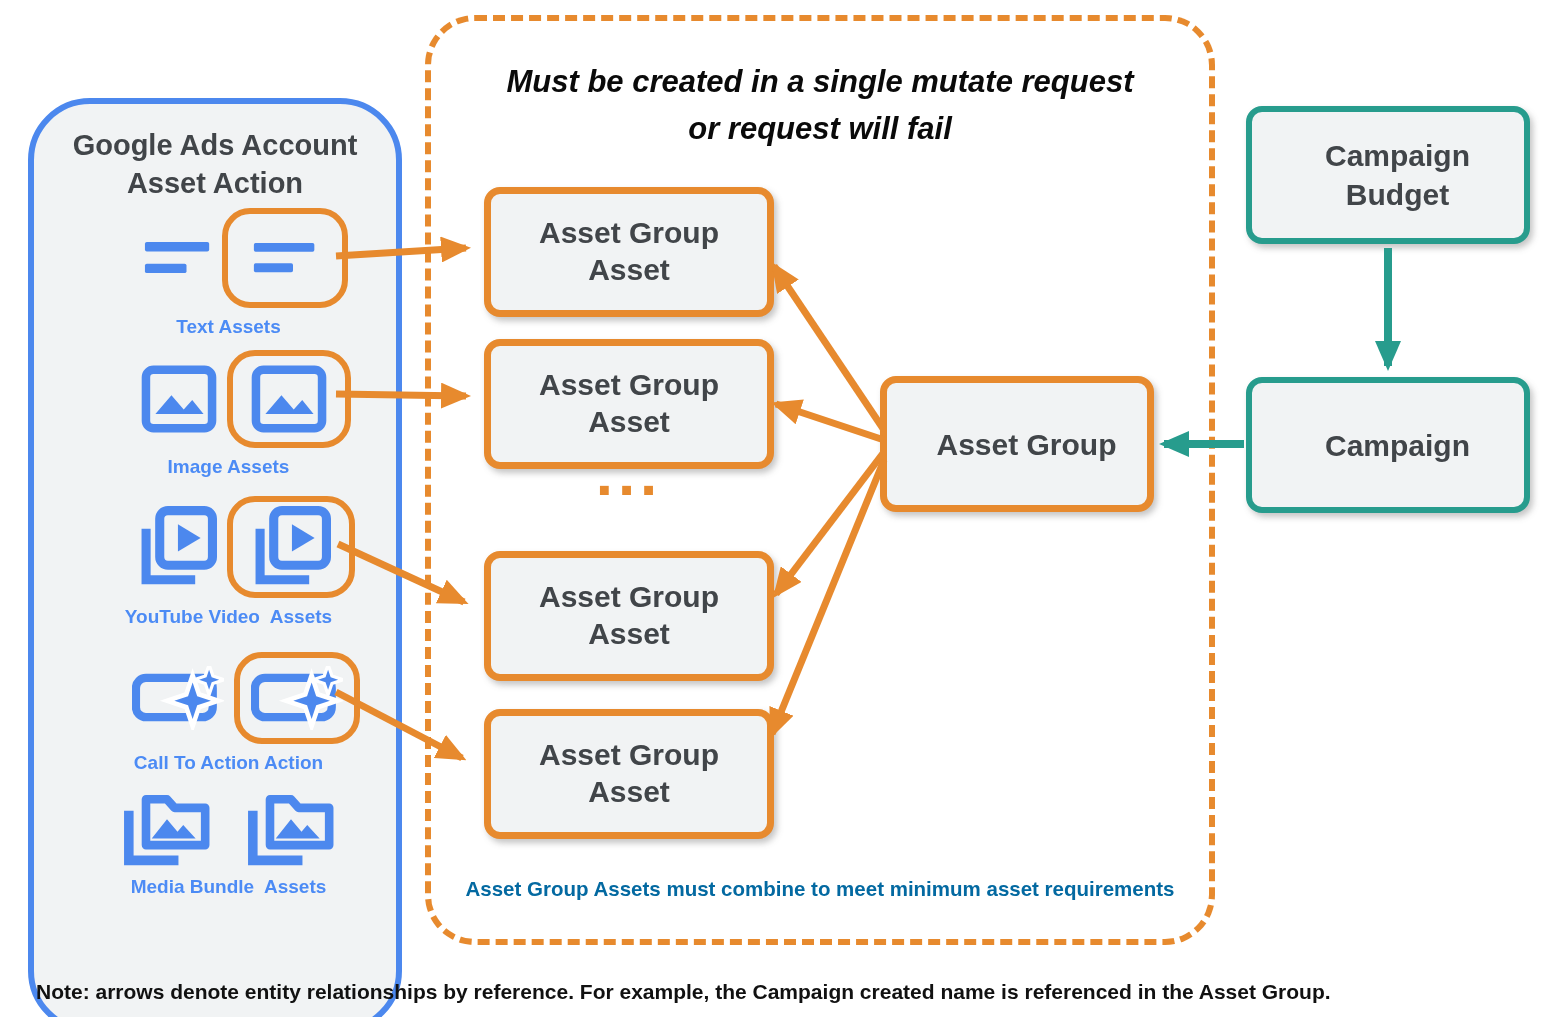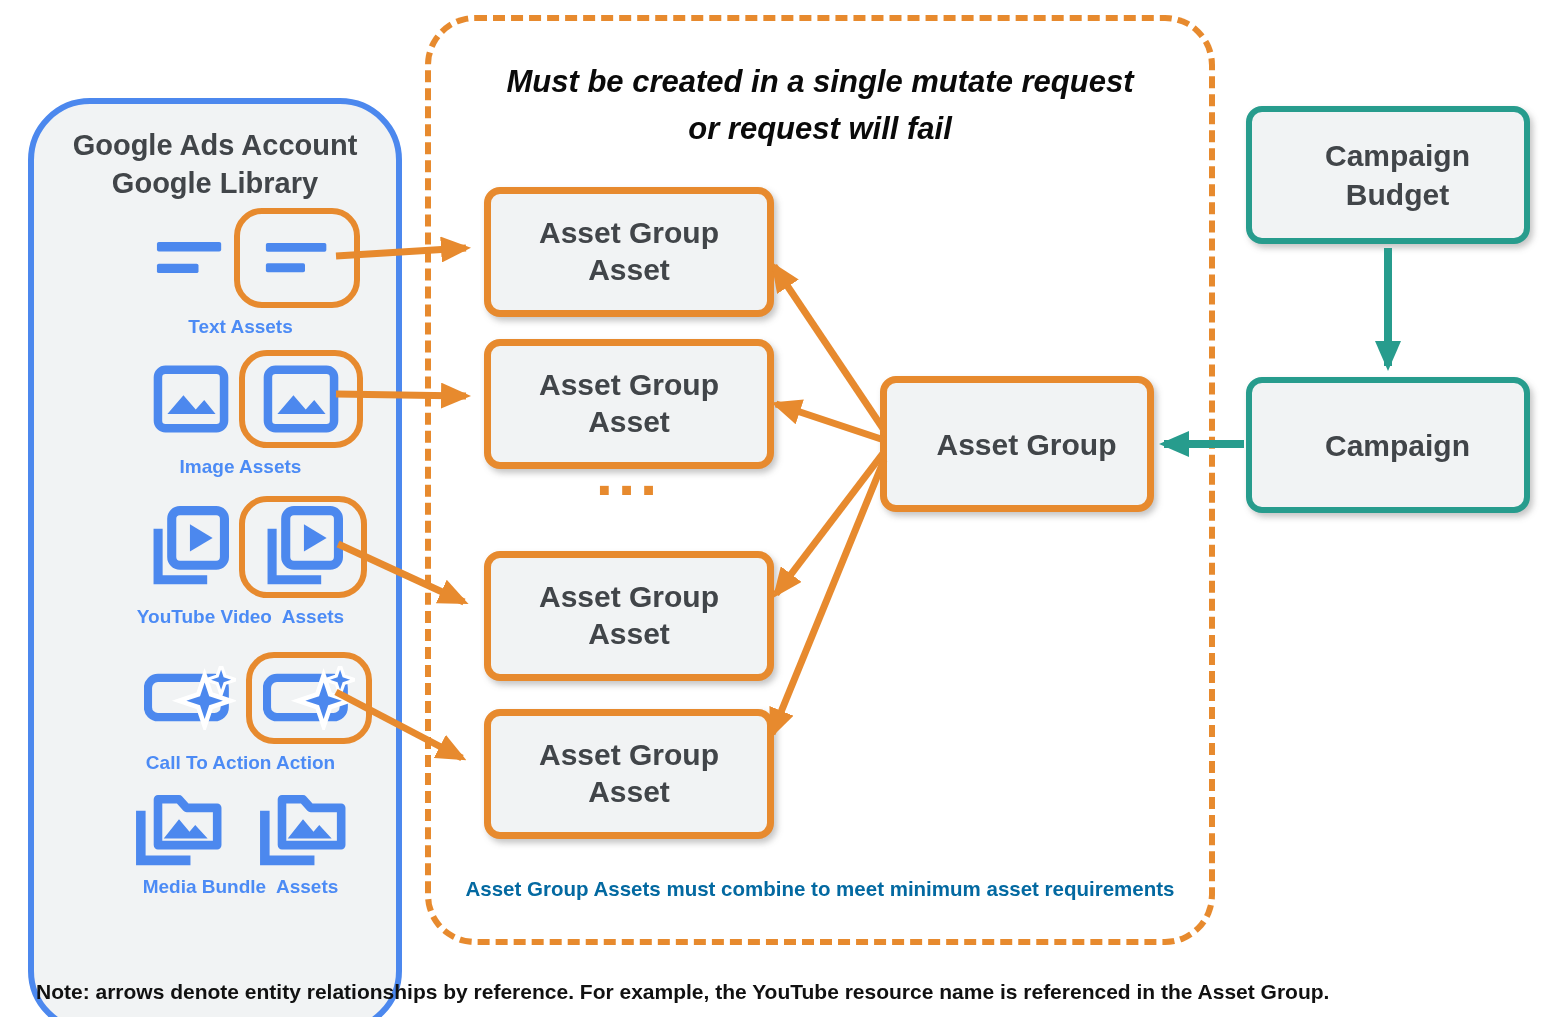--- a/index.html
+++ b/index.html
@@ -9,21 +9,21 @@
   *{margin:0;padding:0;box-sizing:border-box;}
   html,body{background:#ffffff;}
   body{font-family:"Liberation Sans","DejaVu Sans",sans-serif;}
   .canvas{position:relative;width:1552px;height:1017px;background:#fff;overflow:hidden;}
 
   
   .library{position:absolute;left:28px;top:98px;width:374px;height:935px;
     background:var(--box_fill);border:6px solid var(--blue);border-radius:62px;}
   .lib-title{margin-top:22px;text-align:center;font-size:29px;font-weight:700;
     color:var(--text_dark);line-height:1.32;}
-  .asset-row{position:absolute;left:12px;width:100%;display:flex;flex-direction:column;align-items:center;padding-left:27px;}
+  .asset-row{position:absolute;left:0;width:100%;display:flex;flex-direction:column;align-items:center;padding-left:27px;}
   .icon-pair{display:flex;align-items:center;gap:10px;margin-left:34px;}
   .icon-pair.no-encl{margin-left:0;gap:28px;}
   .enclosure{border:6px solid var(--orange);border-radius:28px;display:flex;
     align-items:center;justify-content:center;background:transparent;}
   .encl-text{width:126px;height:100px;}
   .encl-image{width:124px;height:98px;}
   .encl-youtube{width:128px;height:102px;}
   .encl-cta{width:126px;height:92px;}
   .asset-label{margin-top:8px;font-size:19px;font-weight:700;color:var(--label_blue);white-space:pre;}
   .icon-svg{display:block;}
@@ -91,21 +91,21 @@
       <path d="M34 57 L50 37 L61 50 L67 43 L80 57 Z" fill="#4c88ee"></path>
     </symbol>
   </defs>
 </svg>
 
 <div class="canvas">
 
   <div class="library">
     <div class="lib-title">
       <div>Google Ads Account</div>
-      <div>Google Library</div>
+      <div>Asset Action</div>
     </div>
 
     <div class="asset-row" style="top:104px">
       <div class="icon-pair">
         <span class="icon">
           <svg class="icon-svg" width="68" height="38">
               <use href="#sym-text"></use>
             </svg>
           </span>
         <span class="enclosure encl-text">
@@ -223,21 +223,21 @@
 
   <div class="node teal campaign-budget-node">
     <div>Campaign</div>
     <div>Budget</div>
   </div>
 
   <div class="node teal campaign-node">
     <span>Campaign</span>
   </div>
 
-  <div class="note">Note: arrows denote entity relationships by reference. For example, the YouTube resource name is referenced in the Asset Group.</div>
+  <div class="note">Note: arrows denote entity relationships by reference. For example, the Campaign created name is referenced in the Asset Group.</div>
 
   <svg class="arrows" viewBox="0 0 1552 1017">
     <defs>
       <marker id="ah-orange" markerUnits="userSpaceOnUse" markerWidth="30" markerHeight="26" viewBox="0 0 30 26" refX="25" refY="13" orient="auto">
         <path d="M0 0 L30 13 L0 26 Z" fill="#e78a2e"></path>
       </marker>
       <marker id="ah-teal" markerUnits="userSpaceOnUse" markerWidth="30" markerHeight="26" viewBox="0 0 30 26" refX="25" refY="13" orient="auto">
         <path d="M0 0 L30 13 L0 26 Z" fill="#279c8d"></path>
       </marker>
     </defs>

